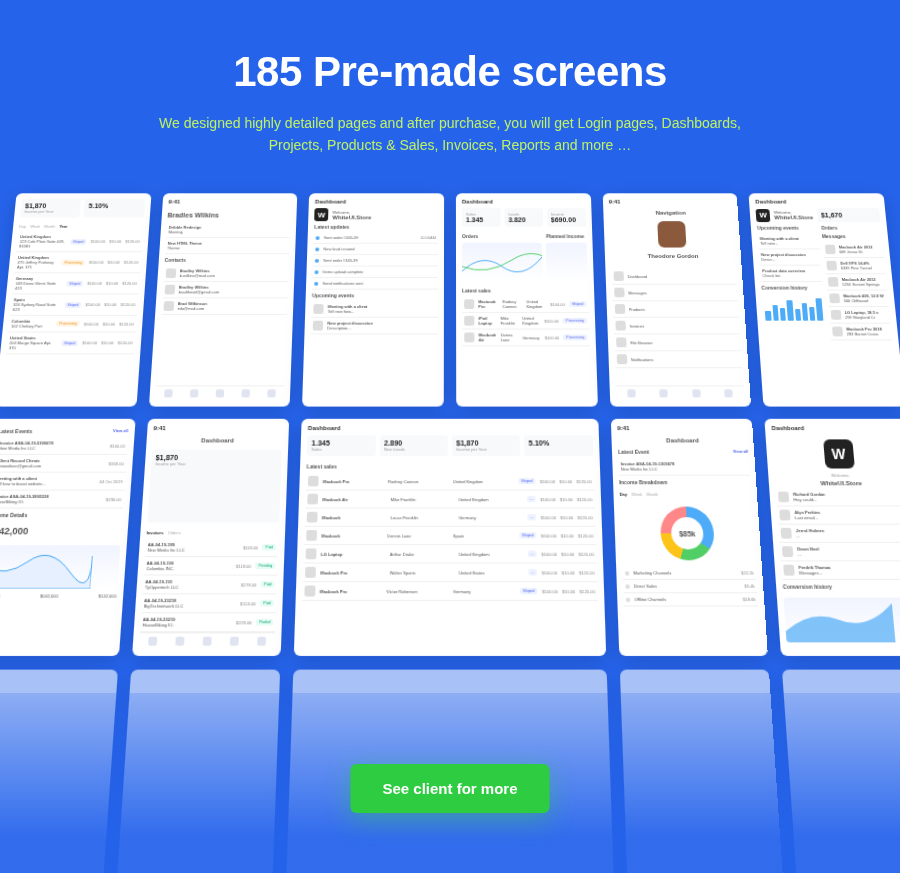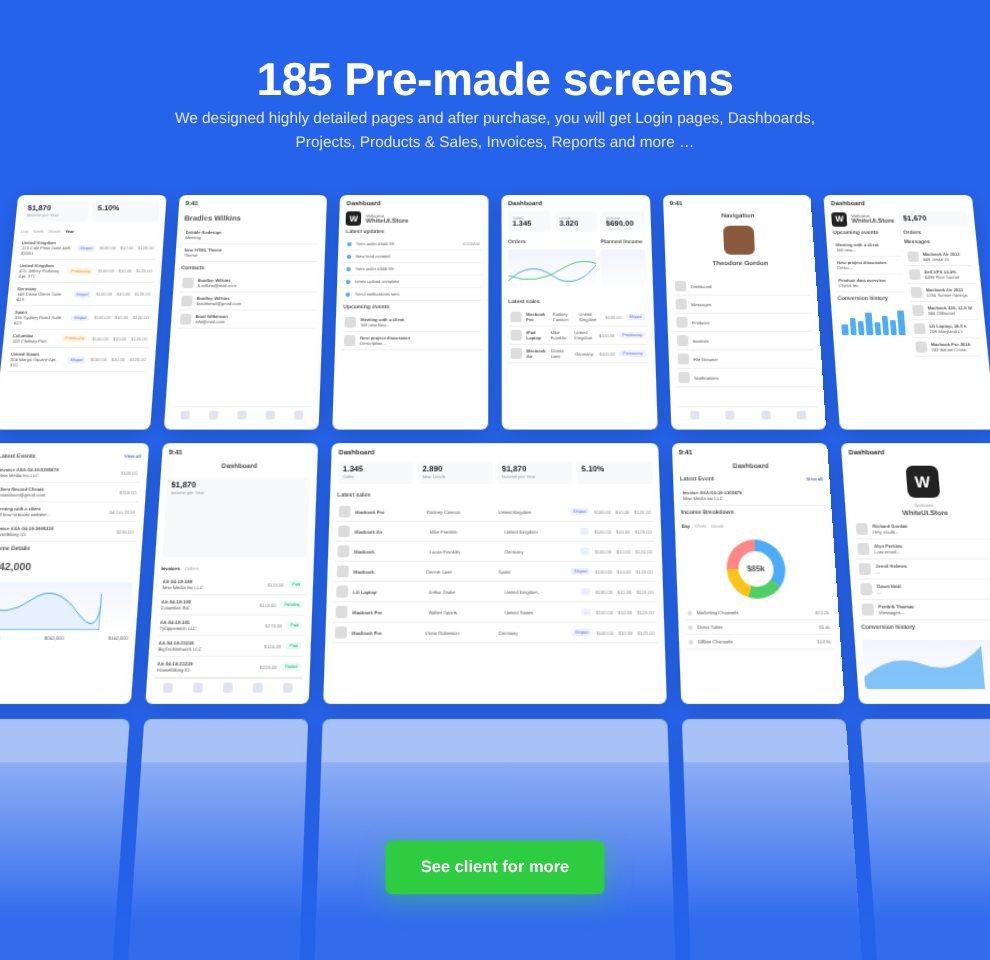--- a/index.html
+++ b/index.html
@@ -12,26 +12,27 @@
   position: relative;
 }
 .hero {
   text-align: center;
   padding: 48px 60px 32px;
   color: #fff;
 }
 .hero h1 {
   font-size: 42px;
   font-weight: 800;
+  margin-bottom: 16px;
   letter-spacing: -0.5px;
 }
 .hero p {
   font-size: 14px;
   line-height: 1.6;
-  color: #e5e5e5;
+  color: #bef264;
   max-width: 600px;
   margin: 0 auto;
 }
 .grid {
   display: grid;
   grid-template-columns: repeat(6, 1fr);
   gap: 12px;
   padding: 0 10px;
   transform: perspective(1400px) rotateX(18deg);
   transform-origin: center 10%;

